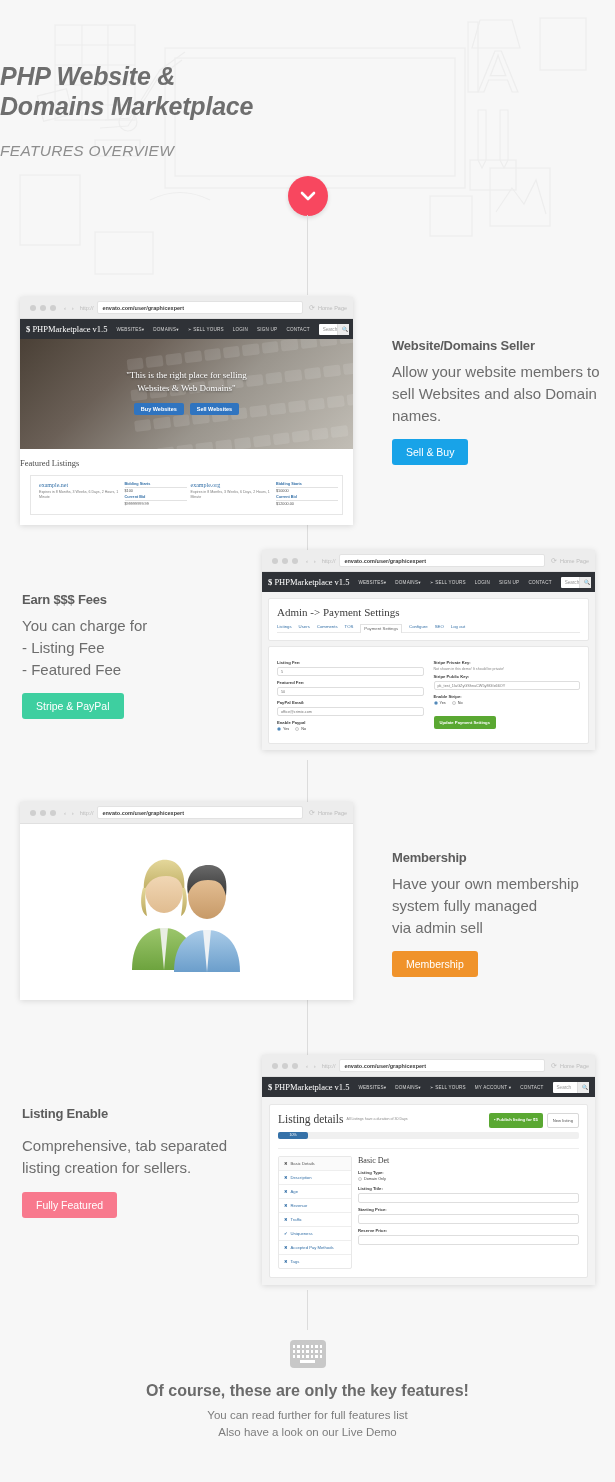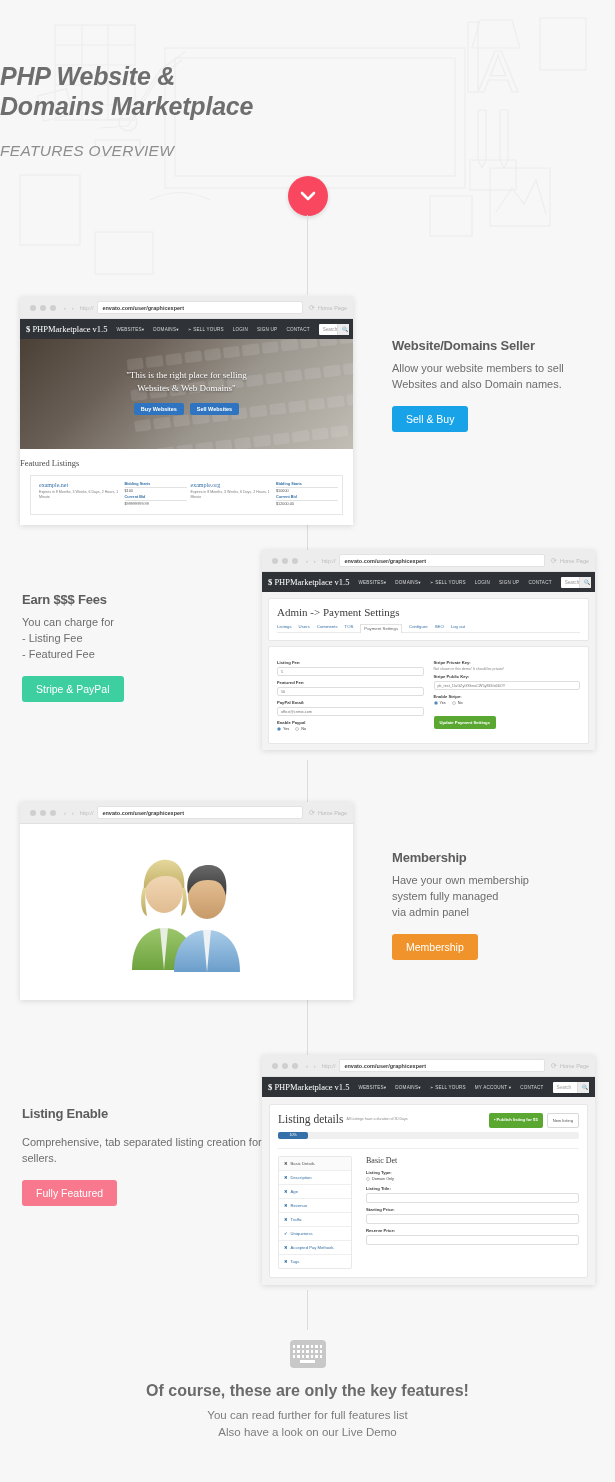--- a/index.html
+++ b/index.html
@@ -102,21 +102,21 @@
   }
   .listcol { flex: 1; padding: 0 4px; }
   .lname { font-size: 6px; color: #3571a8; font-family: "Liberation Serif", serif; }
   .lmeta { font-size: 3.6px; color: #7d7d7d; line-height: 1.5; margin-top: 2px; }
   .lbidcol { width: 62px; }
   .lbl { font-size: 3.8px; color: #3571a8; font-weight: bold; border-bottom: 1px solid #e2e2e2; padding-bottom: 1px; }
   .lval { font-size: 3.8px; color: #555; padding: 1px 0 2px; }
 
   
   .copy-h { font-size: 13px; font-weight: bold; color: #5c5c5c; letter-spacing: -.2px; }
-  .copy-p { font-size: 11px; color: #6d6d6d; line-height: 1.45; margin-top: 8px; }
+  .copy-p { font-size: 15px; color: #6d6d6d; line-height: 1.45; margin-top: 8px; }
   .pill {
     display: inline-block; color: #fff; font-size: 10.5px;
     padding: 7px 14px; border-radius: 3px; margin-top: 13px;
   }
 
   
   .panel { background: #f3f3f3; padding: 6px; }
   .pcard { background: #fff; border: 1px solid #e7e7e7; border-radius: 2px; padding: 7px 8px; }
   .ptitle { font-family: "Liberation Serif", serif; font-size: 11px; color: #3b3b3b; }
   .ptabs { display: flex; gap: 7px; margin-top: 6px; border-bottom: 1px solid #e9e9e9; padding-bottom: 3px; }
@@ -143,21 +143,21 @@
   
   .lcard { background: #fff; border: 1px solid #e7e7e7; border-radius: 2px; padding: 8px; }
   .lhead { display: flex; align-items: flex-start; }
   .lhead-t { font-family: "Liberation Serif", serif; font-size: 11.5px; color: #3b3b3b; }
   .lhead-n { font-size: 3.6px; color: #8b8b8b; margin: 4px 0 0 3px; }
   .lhead-btns { margin-left: auto; display: flex; gap: 4px; }
   .btn-green { background: #5aa832; color: #fff; font-size: 4.2px; font-weight: bold; padding: 4px 5px; border-radius: 2px; white-space: nowrap; }
   .btn-white { background: #fff; border: 1px solid #d8d8d8; color: #555; font-size: 4.2px; padding: 4px 5px; border-radius: 2px; white-space: nowrap; }
   .progress { height: 7px; background: #f0f0f0; border-radius: 2px; margin-top: 4px; width: 100%; }
   .progress i { display: block; height: 7px; background: #3571a8; border-radius: 2px; color: #fff; font-size: 3.6px; text-align: center; line-height: 7px; font-style: normal; }
-  .lbody { display: flex; gap: 14px; margin-top: 9px; border-top: 1px solid #eee; padding-top: 7px; }
+  .lbody { display: flex; gap: 6px; margin-top: 9px; border-top: 1px solid #eee; padding-top: 7px; }
   .ltabs { width: 74px; border: 1px solid #e8e8e8; border-radius: 2px; overflow: hidden; }
   .ltab { font-size: 4.2px; color: #3571a8; padding: 4px 5px; border-bottom: 1px solid #eee; display: flex; gap: 3px; align-items: center; }
   .ltab:last-child { border-bottom: none; }
   .ltab.active { background: #fafafa; color: #555; }
   .lfields { flex: 1; }
   .lf-title { font-family: "Liberation Serif", serif; font-size: 8px; color: #3b3b3b; margin-bottom: 5px; }
 
   
   .footer { text-align: center; padding-top: 18px; }
   .kbd-icon {
@@ -517,21 +517,21 @@
         <path d="M66 42 C62 20 76 12 88 13 C102 14 106 26 104 44 C101 32 97 28 86 28 C76 28 70 32 66 42 Z" fill="url(#gHairD)"></path>
       </svg>
     </div>
   </div>
 
   <div style="position:absolute; left:392px; top:850px; width:215px;">
     <div class="copy-h">Membership</div>
     <div class="copy-p">
       <div>Have your own membership</div>
       <div>system fully managed</div>
-      <div>via admin panel</div>
+      <div>via admin sell</div>
     </div>
     <span class="pill" style="background:#f0932b;">Membership</span>
   </div>
 
   <div style="position:absolute; left:22px; top:1106px; width:240px;">
     <div class="copy-h">Listing Enable</div>
     <div class="copy-p" style="margin-top:14px;">Comprehensive, tab separated listing creation for sellers.</div>
     <span class="pill" style="background:#f8798d;">Fully Featured</span>
   </div>
 

